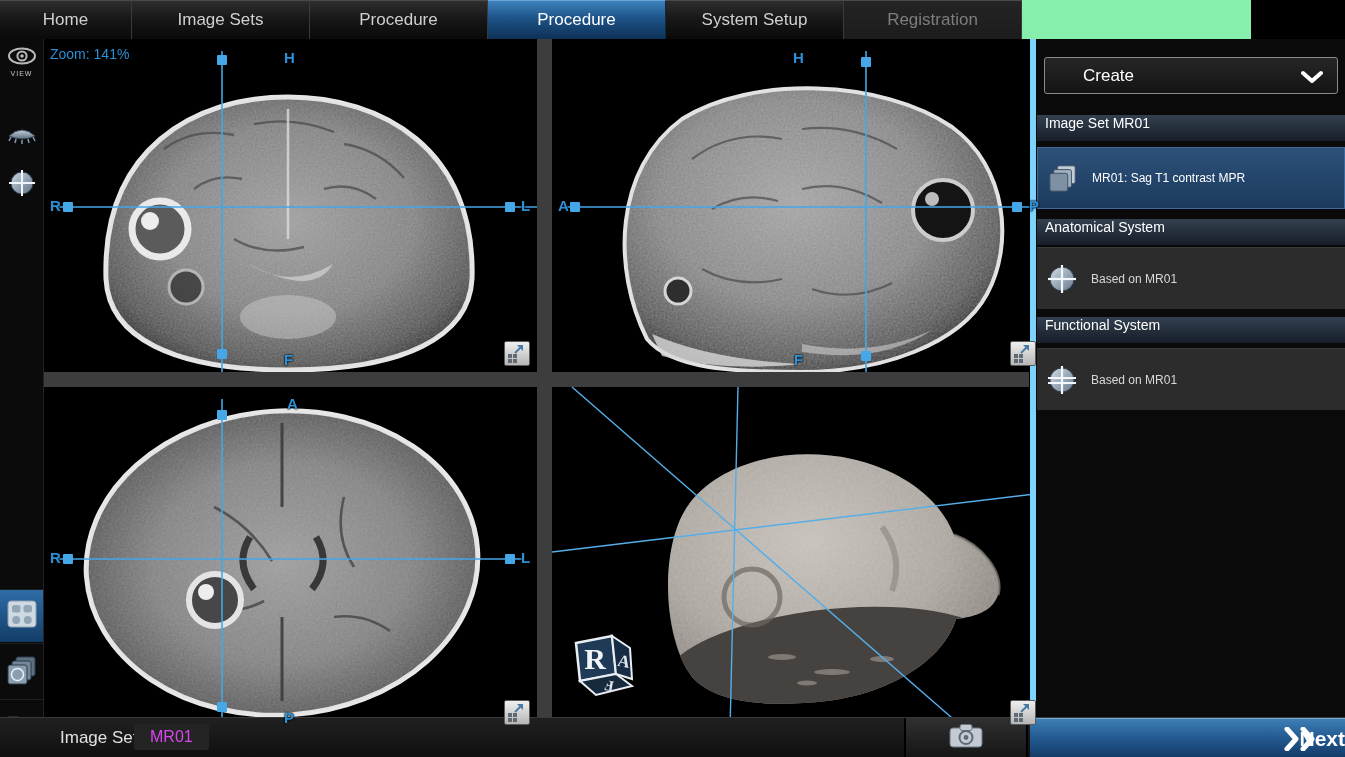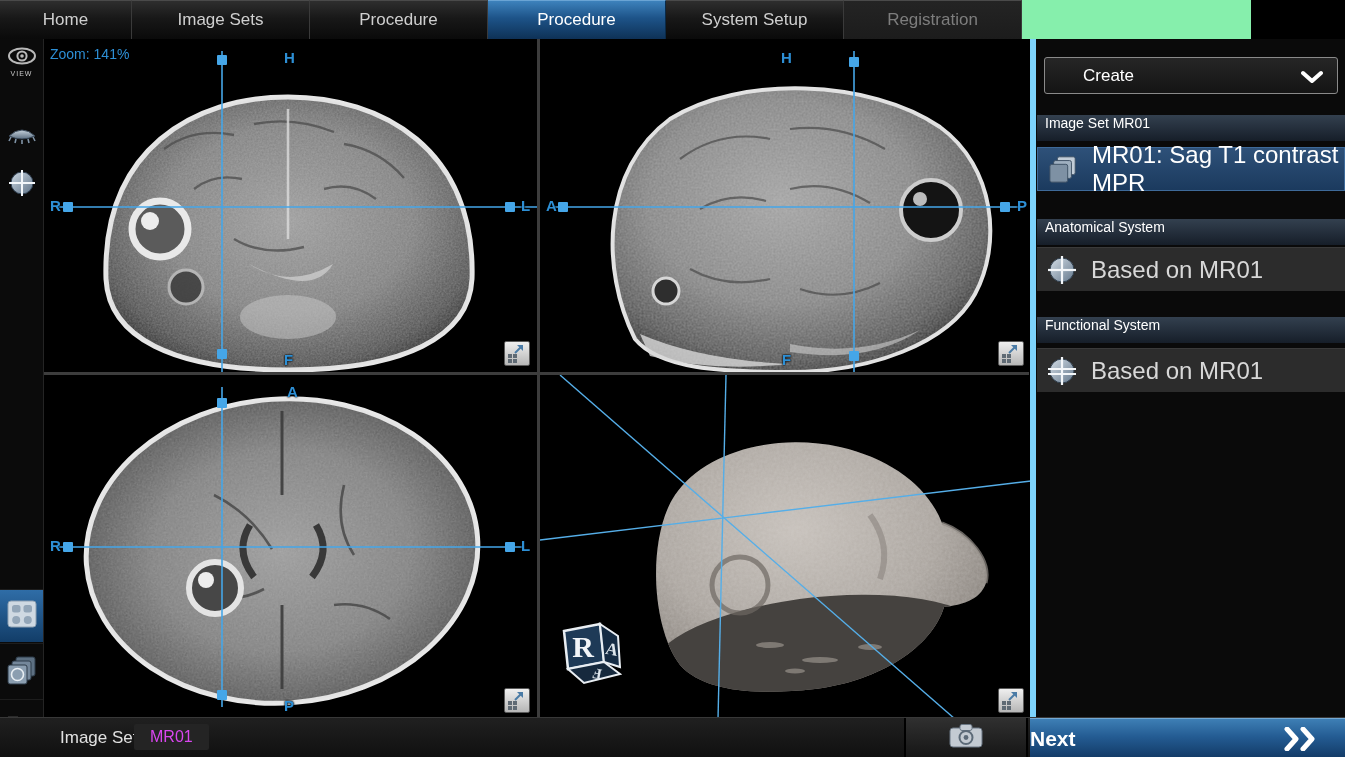--- a/index.html
+++ b/index.html
@@ -21,57 +21,57 @@
   
   .ltoolbar{position:absolute;top:39px;left:0;width:44px;height:678px;background:#0b0b0b;
             border-right:1px solid #242424;box-sizing:border-box;}
   .ltool{position:absolute;left:0;width:43px;display:flex;flex-direction:column;align-items:center;cursor:pointer;}
   .ltool .cap{font-size:7px;color:#c8c8c8;letter-spacing:1px;margin-top:1px;}
   .ltool--active{background:linear-gradient(180deg,#2f6da7,#123d68);}
   .lsep{position:absolute;left:0;width:43px;height:1px;background:#1d1d1d;}
 
   
   .viewer{position:absolute;top:39px;left:44px;width:985px;height:678px;background:#3d3d3d;
-          display:grid;grid-template-columns:493px 491px;grid-template-rows:333px 344px;gap:3px;}
+          display:grid;grid-template-columns:493px 491px;grid-template-rows:333px 344px;gap:15px;}
   .vp{position:relative;background:#000;overflow:hidden;}
   .vp svg.slice{position:absolute;top:0;left:0;}
   .xhair{position:absolute;top:0;left:0;pointer-events:none;}
   .olabel{position:absolute;color:#2d8fd5;font-weight:bold;font-size:15px;
           text-shadow:0 0 2px #000,0 0 2px #000;z-index:5;}
   .zoomtxt{position:absolute;left:6px;top:7px;color:#2d8fd5;font-size:14px;z-index:5;}
   .expandbtn{position:absolute;right:7px;bottom:6px;width:24px;height:23px;z-index:6;cursor:pointer;
              background:linear-gradient(180deg,#efefef,#b6b6b6);border:1px solid #5a5a5a;border-radius:2px;}
 
   
   .rpanel{position:absolute;top:39px;left:1030px;width:315px;height:678px;background:#0a0a0a;
           border-left:6px solid #7dd3fc;box-sizing:border-box;}
   .createbtn{position:absolute;top:18px;left:8px;width:294px;height:37px;box-sizing:border-box;
              background:linear-gradient(180deg,#262626,#141414);border:1px solid #8a8a8a;border-radius:3px;
              color:#fff;font-size:17px;display:flex;align-items:center;padding-left:38px;cursor:pointer;}
   .createbtn .chev{position:absolute;right:14px;top:11px;}
   .sechdr{position:absolute;left:1px;width:310px;height:26px;box-sizing:border-box;
           background:linear-gradient(180deg,#33404f,#161e29);color:#fff;font-weight:normal;font-size:14px;
           display:flex;align-items:flex-start;padding-left:8px;}
-  .secitem{position:absolute;left:1px;width:308px;height:44px;box-sizing:border-box;background:#2c2c2c;
-           border-top:1px solid #3a3a3a;display:flex;align-items:center;color:#d8d8d8;font-size:24px;cursor:pointer;}
+  .secitem{position:absolute;left:1px;width:308px;height:62px;box-sizing:border-box;background:#2c2c2c;
+           border-top:1px solid #3a3a3a;display:flex;align-items:center;color:#d8d8d8;font-size:12px;cursor:pointer;}
   .secitem .ic{margin:0 14px 0 10px;flex:0 0 auto;display:flex;}
   .secitem--sel{background:linear-gradient(180deg,#2e5179,#1b3a5e);border:1px solid #3e6a99;color:#fff;}
 
   
   .bbar{position:absolute;bottom:0;left:0;width:1345px;height:40px;
         background:linear-gradient(180deg,#202020,#101010);border-top:1px solid #383838;box-sizing:border-box;}
   .bbar-label{position:absolute;left:60px;top:10px;color:#e0e0e0;font-size:17px;}
   .bbar-value{position:absolute;left:134px;top:6px;background:#242424;border-radius:2px;color:#d946ef;
               font-size:16px;padding:4px 16px;cursor:pointer;}
   .cambtn{position:absolute;left:904px;top:0;width:124px;height:40px;cursor:pointer;
           background:linear-gradient(180deg,#303030,#151515);border-left:2px solid #000;border-right:2px solid #000;
           display:flex;align-items:center;justify-content:center;box-sizing:border-box;}
   .nextbtn{position:absolute;left:1030px;top:0;width:315px;height:40px;cursor:pointer;
            background:linear-gradient(180deg,#3e7fb5 0%,#245c93 45%,#123a66 100%);
-           border-top:1px solid #74a9d4;display:flex;align-items:center;justify-content:flex-start;box-sizing:border-box;}
+           border-top:1px solid #74a9d4;display:flex;align-items:center;justify-content:flex-end;box-sizing:border-box;}
   .nextbtn .txt{color:#fff;font-weight:bold;font-size:21px;}
   .nextbtn .chevs{position:absolute;right:22px;top:8px;}
 </style>
 </head>
 <body>
 
 <div class="tabbar">
   <div class="tab tab--home">Home</div>
   <div class="tab">Image Sets</div>
   <div class="tab">Procedure</div>

